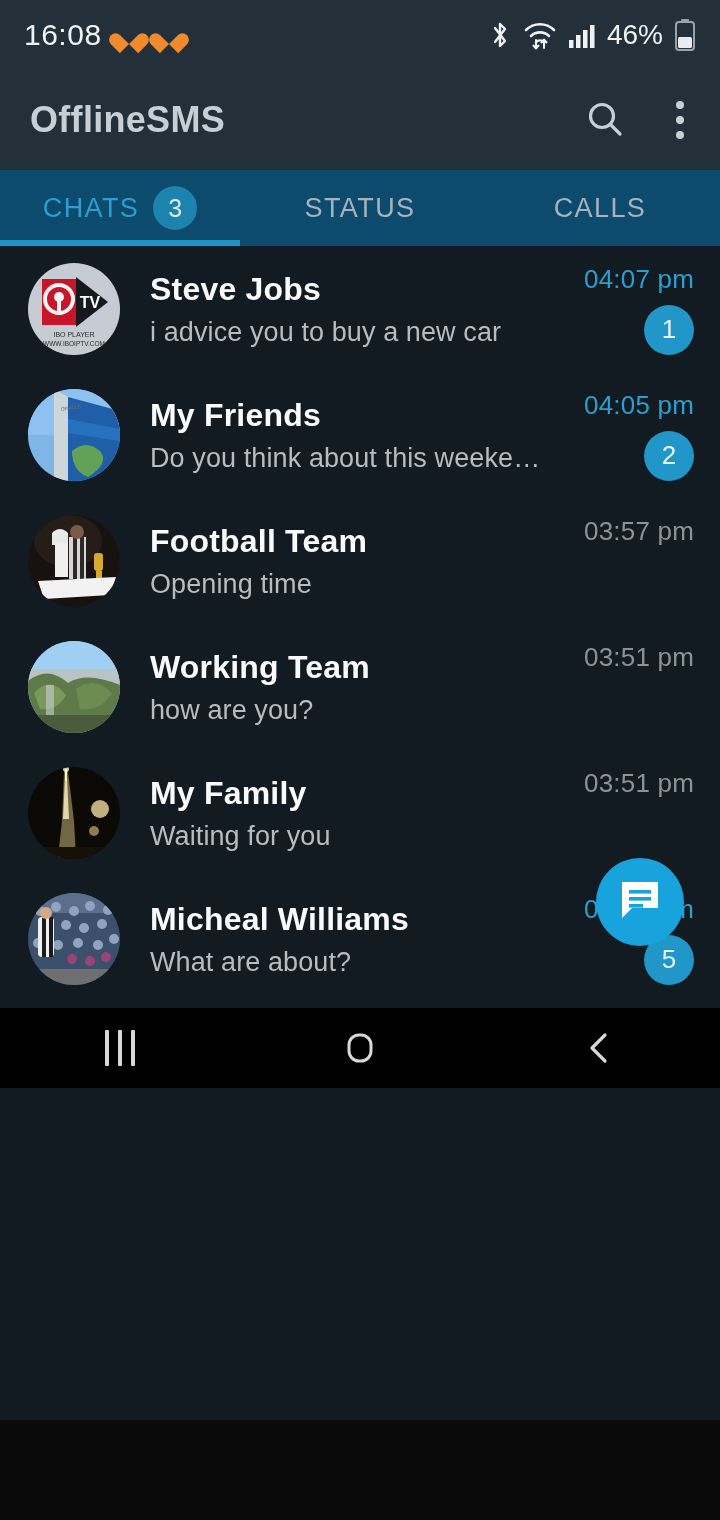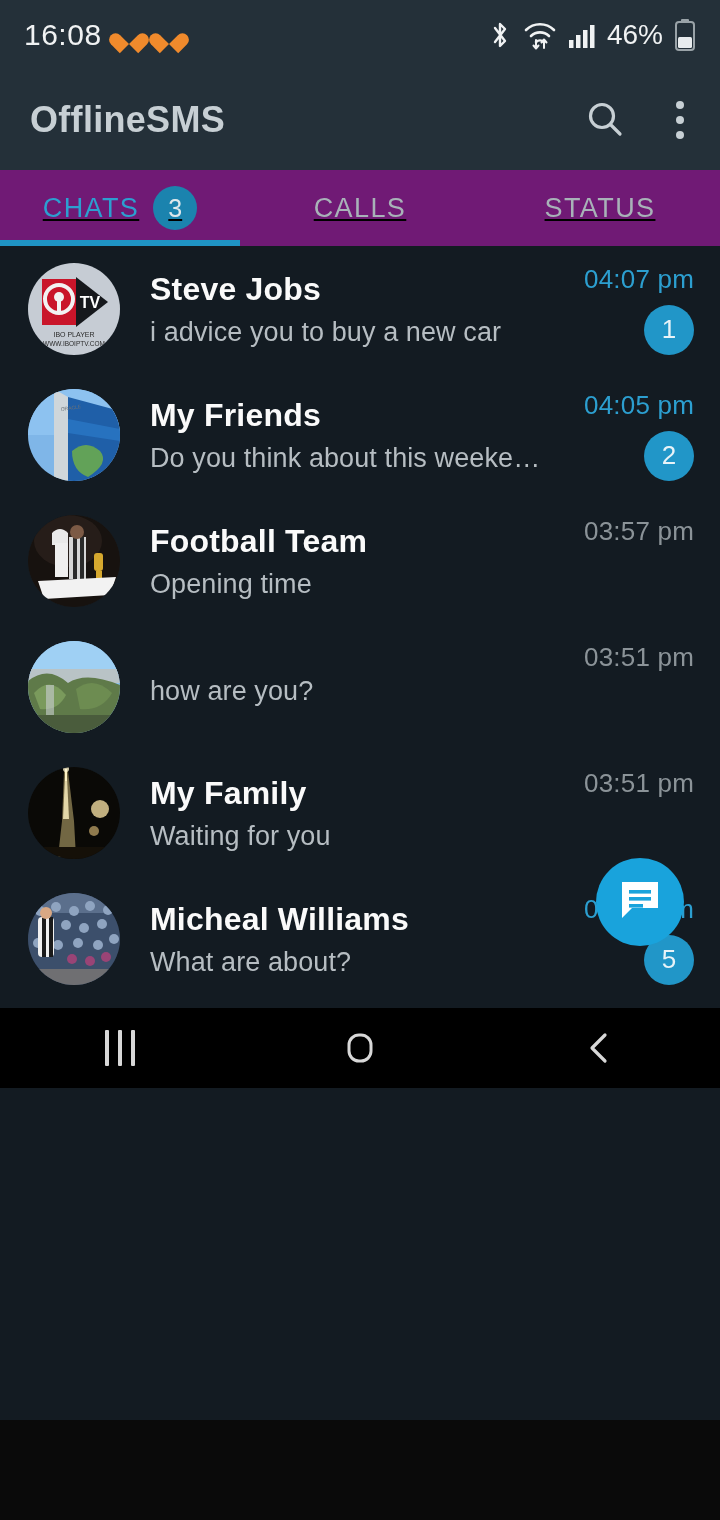--- a/index.html
+++ b/index.html
@@ -36,21 +36,21 @@
     display:flex; align-items:center; justify-content:space-between;
     padding:0 26px 0 30px;
   }
   .app-title { color:#c7cfd4; font-size:36px; font-weight:bold; letter-spacing:.3px; }
   .appbar-actions { display:flex; align-items:center; gap:40px; }
   .icon-btn { display:flex; align-items:center; justify-content:center; cursor:pointer; }
   .dots { display:flex; flex-direction:column; gap:7px; align-items:center; padding:4px 10px; }
   .dots i { width:8px; height:8px; border-radius:50%; background:#c7cfd4; display:block; }
 
   
-  .tabs { height:76px; background:#701a75; display:flex; position:relative;text-decoration:underline; }
+  .tabs { height:76px; background:#0c4a6e; display:flex; position:relative; }
   .tab { flex:1; display:flex; align-items:center; justify-content:center; gap:14px; cursor:pointer; }
   .tab .tab-label { font-size:27px; letter-spacing:1.4px; color:#a8b2b8; }
   .tab.active .tab-label { color:#2c9fd0; }
   .tab-badge {
     min-width:44px; height:44px; padding:0 10px; border-radius:22px;
     background:#1b83ae; color:#dfe8ec; font-size:25px;
     display:flex; align-items:center; justify-content:center;
   }
   .tab-indicator { position:absolute; left:0; bottom:0; width:240px; height:6px; background:#1f94c4; }
 
@@ -163,24 +163,24 @@
       </div>
     </div>
   </div>
 
   <div class="tabs">
     <div class="tab active">
       <span class="tab-label">CHATS</span>
       <span class="tab-badge">3</span>
     </div>
     <div class="tab">
+      <span class="tab-label">STATUS</span>
+    </div>
+    <div class="tab">
       <span class="tab-label">CALLS</span>
-    </div>
-    <div class="tab">
-      <span class="tab-label">STATUS</span>
     </div>
     <div class="tab-indicator"></div>
   </div>
 
   <div class="chatlist">
 
     <div class="chat-row">
       <div class="avatar">
         <svg viewBox="0 0 92 92">
           <rect width="92" height="92" fill="#c6ccd4"></rect>
@@ -259,20 +259,21 @@
           <rect x="0" y="0" width="92" height="34" fill="#9fd0f4"></rect>
           <rect x="0" y="28" width="92" height="14" fill="#b9c3c6"></rect>
           <path d="M0 40 Q20 24 40 42 Q58 30 92 44 L92 92 L0 92 Z" fill="#5f7a49"></path>
           <path d="M6 52 Q22 34 38 54 Q30 70 12 68 Z" fill="#7a9a5c"></path>
           <path d="M48 48 Q66 34 84 52 Q74 70 52 68 Z" fill="#6d8c51"></path>
           <rect x="0" y="74" width="92" height="18" fill="#4a5c3c"></rect>
           <rect x="18" y="44" width="8" height="30" fill="#c9cfd2" opacity=".6"></rect>
         </svg>
       </div>
       <div class="chat-main">
+        <div class="chat-name">Working Team</div>
         <div class="chat-msg">how are you?</div>
       </div>
       <div class="chat-meta">
         <div class="chat-time">03:51 pm</div>
         <div class="badge-spacer"></div>
       </div>
     </div>
 
     <div class="chat-row">
       <div class="avatar">

